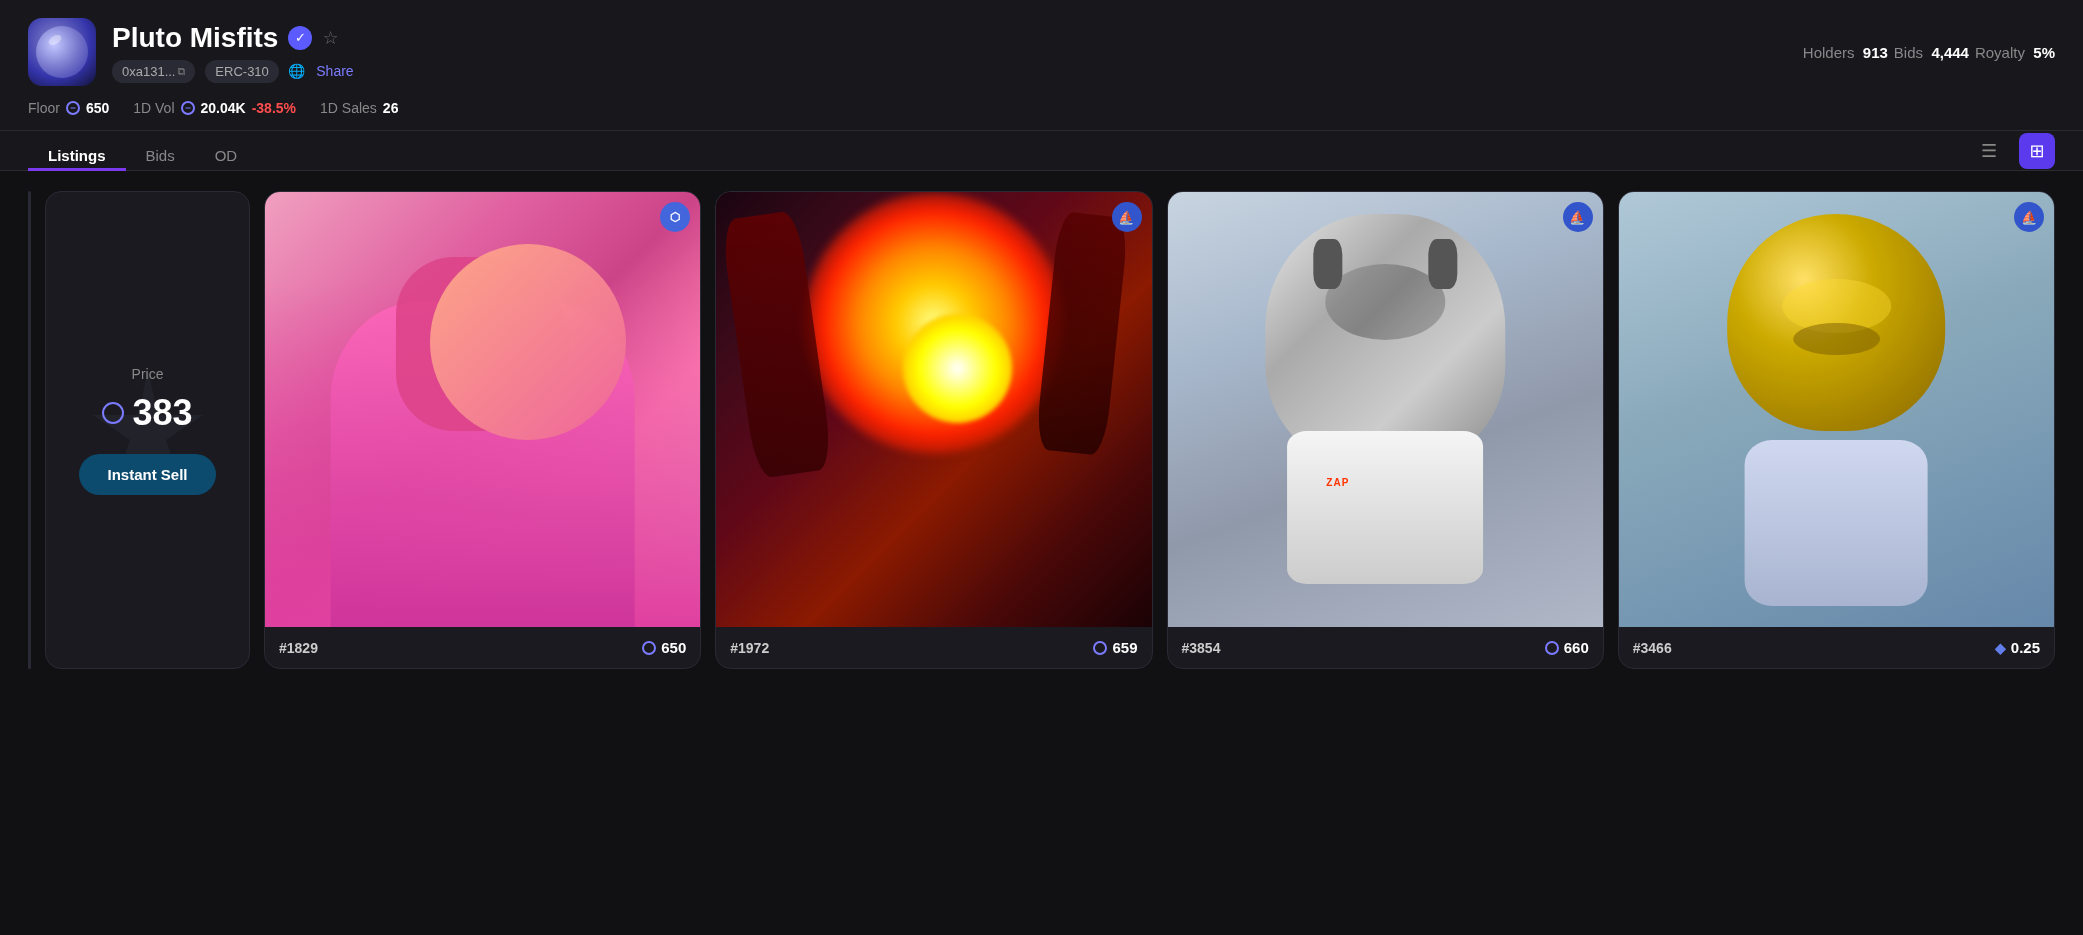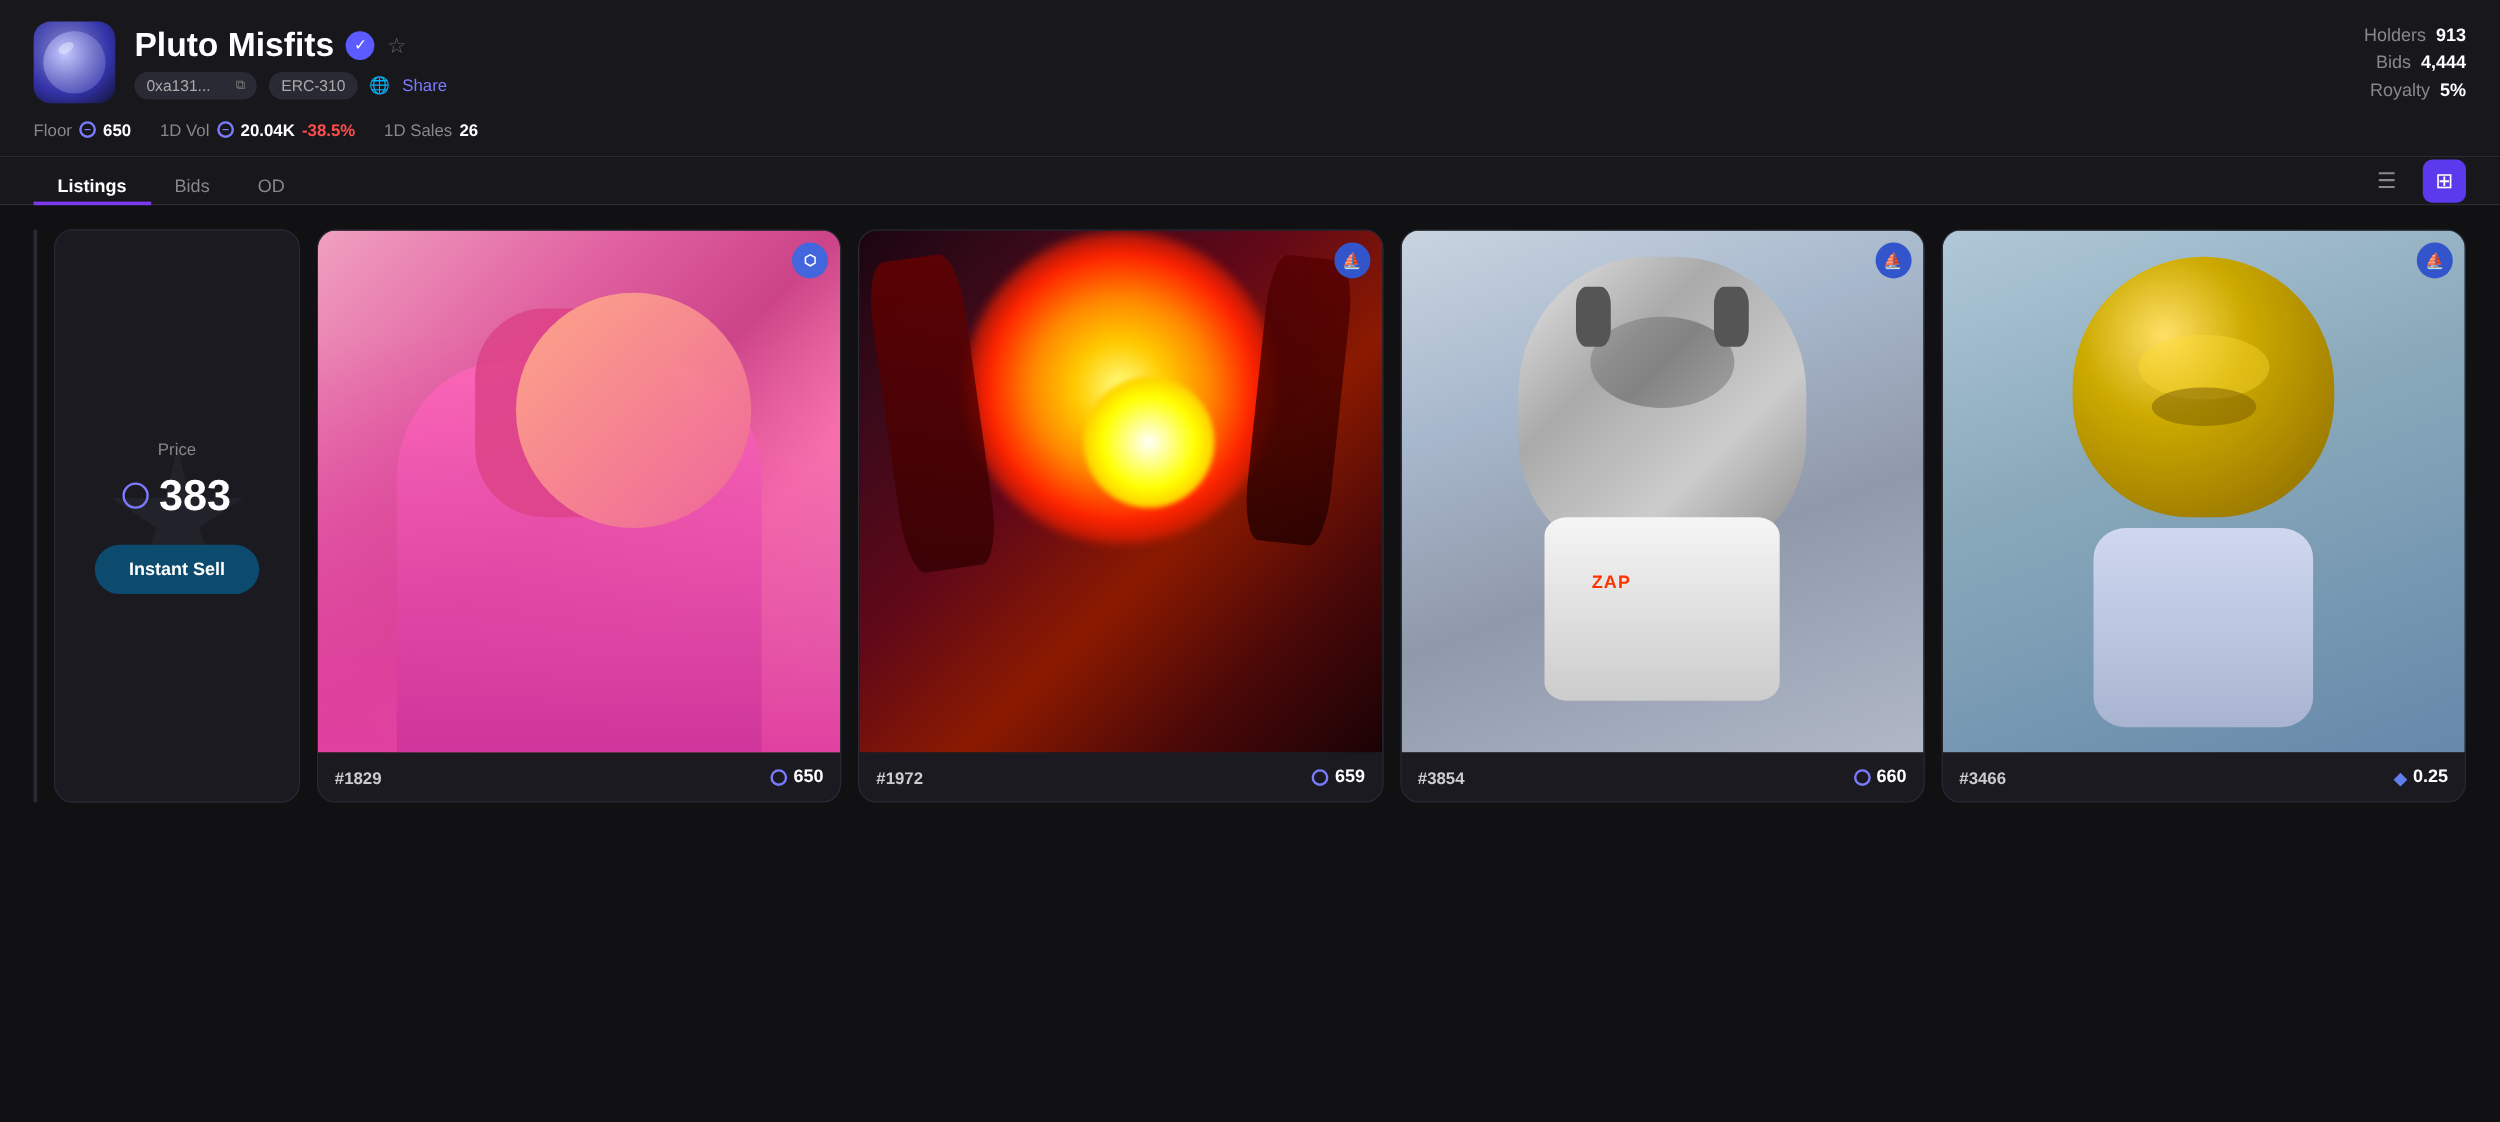--- a/index.html
+++ b/index.html
@@ -85,21 +85,21 @@
       gap: 10px;
     }
     .address-badge {
       background: #2a2a35;
       border-radius: 20px;
       padding: 4px 10px;
       font-size: 13px;
       color: #aaa;
       display: flex;
       align-items: center;
-      gap: 21px;
+      gap: 2px;
     }
     .copy-icon { font-size: 11px; color: #777; cursor: pointer; }
     .erc-badge {
       background: #2a2a35;
       border-radius: 20px;
       padding: 4px 10px;
       font-size: 13px;
       color: #aaa;
       display: flex;
       align-items: center;
@@ -107,21 +107,21 @@
     }
     .globe-icon { font-size: 14px; color: #888; cursor: pointer; }
     .share-link {
       color: #7b7bff;
       font-size: 14px;
       cursor: pointer;
       font-weight: 500;
     }
     .header-stats {
       display: flex;
-      flex-direction: column;
+      flex-direction: row;
       align-items: flex-end;
       gap: 6px;
     }
     .stat-row {
       font-size: 15px;
       color: #888;
     }
     .stat-row strong {
       color: #fff;
       font-weight: 700;
@@ -549,21 +549,21 @@
 
     <div class="nft-card">
       <div class="nft-image-container">
         <div class="nft-img-3">
           <div style="position:absolute;top:5%;left:50%;transform:translateX(-50%);width:55%;height:58%;background:linear-gradient(135deg,#e8e8e8,#aaaaaa,#cccccc,#888888);border-radius:45% 45% 40% 40%;overflow:hidden;">
             <div style="position:absolute;top:20%;left:25%;width:50%;height:30%;background:linear-gradient(135deg,#999,#777,#999);border-radius:50%;opacity:0.8;"></div>
             <div style="position:absolute;top:10%;left:20%;width:12%;height:20%;background:#555;border-radius:30%;"></div>
             <div style="position:absolute;top:10%;right:20%;width:12%;height:20%;background:#555;border-radius:30%;"></div>
           </div>
           <div style="position:absolute;bottom:10%;left:50%;transform:translateX(-50%);width:45%;height:35%;background:linear-gradient(180deg,#f5f5f5,#cccccc);border-radius:10%;overflow:hidden;">
-            <div style="position:absolute;top:30%;left:20%;font-size:15px;font-weight:900;color:#ff3300;letter-spacing:1px;">ZAP</div>
+            <div style="position:absolute;top:30%;left:20%;font-size:10px;font-weight:900;color:#ff3300;letter-spacing:1px;">ZAP</div>
           </div>
         </div>
         <div class="nft-platform-badge" style="background:#3355cc;">
           <span style="color:#fff;font-size:13px;">⛵</span>
         </div>
       </div>
       <div class="nft-info">
         <span class="nft-id">#3854</span>
         <div class="nft-price">
           <span class="small-link-icon"></span>

